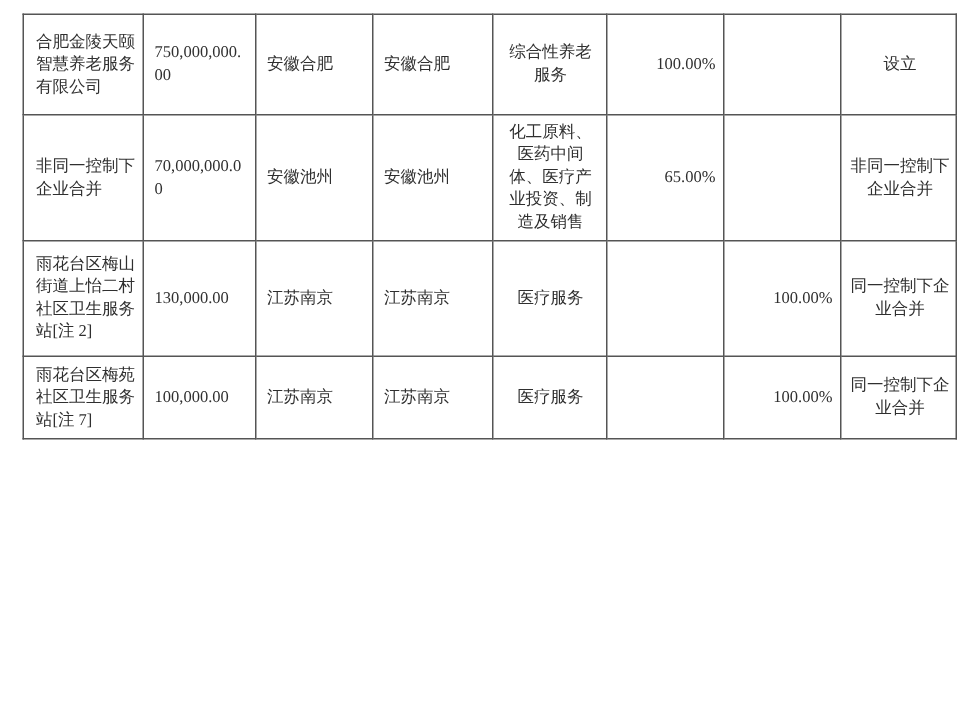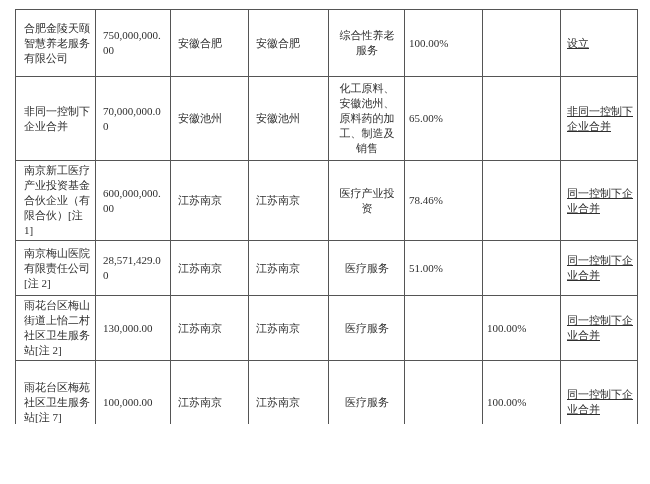--- a/index.html
+++ b/index.html
@@ -38,22 +38,22 @@
   table.subs tr:nth-child(3) td { height: 72px; }
   table.subs tr:nth-child(4) td { height: 50px; }
   table.subs tr:nth-child(5) td { height: 59px; }
   table.subs tr:nth-child(6) td { height: 78px; }
   table.subs tr:nth-child(7) td { height: 58px; }
   
   td.c-name { text-align: left;  padding: 2px 5px 2px 8px; }
   td.c-num  { padding: 2px 7px 2px 7px; word-break: break-all; }
   td.c-loc  { text-align: left;  padding: 2px 4px 2px 7px; }
   td.c-biz  { text-align: center;  padding: 2px 5px 2px 6px; }
-  td.c-pct  { text-align: left; padding: 2px 5px 2px 4px; }
-  td.c-acq  { text-align: left;  padding: 2px 4px 2px 6px; text-decoration: underline; }
+  td.c-pct  { text-align: right; padding: 2px 5px 2px 4px; }
+  td.c-acq  { text-align: center;  padding: 2px 4px 2px 6px; }
 </style>
 </head>
 <body>
 
 <div id="page">
   <table class="subs">
     <colgroup>
       <col style="width:80px">
       <col style="width:75px">
       <col style="width:78px">
@@ -72,44 +72,24 @@
           <td class="c-biz">综合性养老服务</td>
           <td class="c-pct">100.00%</td>
           <td class="c-pct"></td>
           <td class="c-acq">设立</td>
         </tr>
         <tr>
           <td class="c-name">非同一控制下企业合并</td>
           <td class="c-num">70,000,000.00</td>
           <td class="c-loc">安徽池州</td>
           <td class="c-loc">安徽池州</td>
-          <td class="c-biz">化工原料、安徽池州、原料药的加工、制造及销售</td>
+          <td class="c-biz">化工原料、医药中间体、医疗产业投资、制造及销售</td>
           <td class="c-pct">65.00%</td>
           <td class="c-pct"></td>
           <td class="c-acq">非同一控制下企业合并</td>
-        </tr>
-        <tr>
-          <td class="c-name">南京新工医疗产业投资基金合伙企业（有限合伙）[注 1]</td>
-          <td class="c-num">600,000,000.00</td>
-          <td class="c-loc">江苏南京</td>
-          <td class="c-loc">江苏南京</td>
-          <td class="c-biz">医疗产业投资</td>
-          <td class="c-pct">78.46%</td>
-          <td class="c-pct"></td>
-          <td class="c-acq">同一控制下企业合并</td>
-        </tr>
-        <tr>
-          <td class="c-name">南京梅山医院有限责任公司[注 2]</td>
-          <td class="c-num">28,571,429.00</td>
-          <td class="c-loc">江苏南京</td>
-          <td class="c-loc">江苏南京</td>
-          <td class="c-biz">医疗服务</td>
-          <td class="c-pct">51.00%</td>
-          <td class="c-pct"></td>
-          <td class="c-acq">同一控制下企业合并</td>
         </tr>
         <tr>
           <td class="c-name">雨花台区梅山街道上怡二村社区卫生服务站[注 2]</td>
           <td class="c-num">130,000.00</td>
           <td class="c-loc">江苏南京</td>
           <td class="c-loc">江苏南京</td>
           <td class="c-biz">医疗服务</td>
           <td class="c-pct"></td>
           <td class="c-pct">100.00%</td>
           <td class="c-acq">同一控制下企业合并</td>

